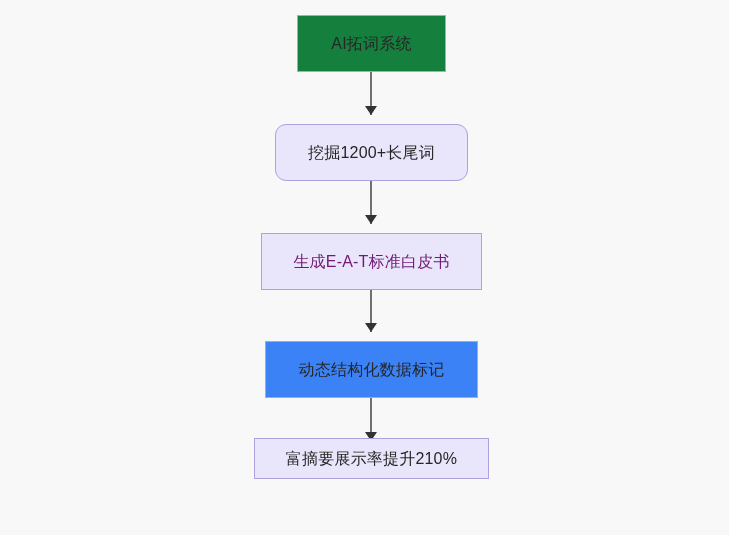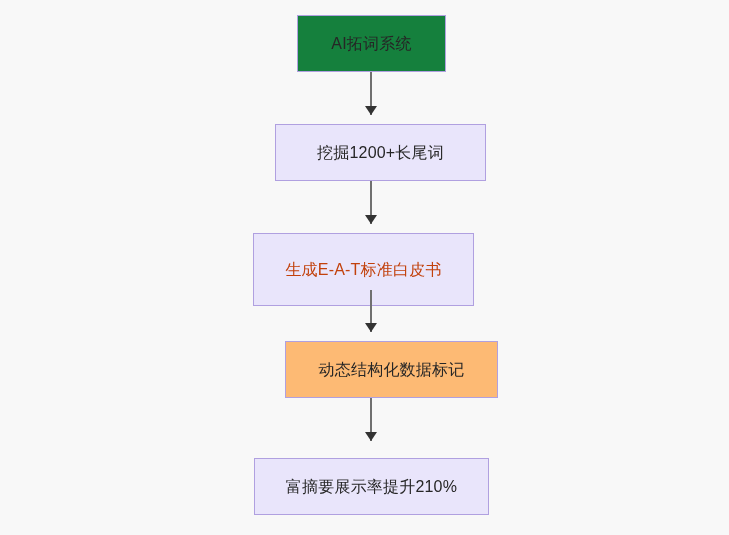--- a/index.html
+++ b/index.html
@@ -54,38 +54,38 @@
 
 <div id="flowchart">
 
   <div class="node" style="left: 297px; top: 15px; width: 149px; height: 57px; background: #15803d; border-color: rgb(176, 160, 224); color: rgb(38, 38, 38);">
     <span class="node-label">AI拓词系统</span>
   </div>
 
   <div class="edge" style="left: 370px; top: 72px; height: 43px; background: rgb(112, 112, 112);"></div>
   <div class="arrowhead" style="left: 365px; top: 106px; border-top-color: rgb(51, 51, 51);"></div>
 
-  <div class="node" style="left: 275px; top: 124px; width: 211px; height: 57px; background: rgb(233, 229, 251); border-color: rgb(176, 160, 224); color: rgb(38, 38, 38);">
+  <div class="node" style="left: 275px; top: 124px; width: 193px; height: 57px; background: rgb(233, 229, 251); border-color: rgb(176, 160, 224); color: rgb(38, 38, 38); border-radius: 11px;">
     <span class="node-label">挖掘1200+长尾词</span>
   </div>
 
   <div class="edge" style="left: 370px; top: 181px; height: 43px; background: rgb(112, 112, 112);"></div>
   <div class="arrowhead" style="left: 365px; top: 215px; border-top-color: rgb(51, 51, 51);"></div>
 
-  <div class="node" style="left: 253px; top: 233px; width: 221px; height: 73px; background: rgb(233, 229, 251); border-color: rgb(176, 160, 224); color: #c2410c;">
+  <div class="node" style="left: 261px; top: 233px; width: 221px; height: 57px; background: rgb(233, 229, 251); border-color: rgb(176, 160, 224); color: #701a75;">
     <span class="node-label">生成E-A-T标准白皮书</span>
   </div>
 
   <div class="edge" style="left: 370px; top: 290px; height: 42px; background: rgb(112, 112, 112);"></div>
   <div class="arrowhead" style="left: 365px; top: 323px; border-top-color: rgb(51, 51, 51);"></div>
 
-  <div class="node" style="left: 265px; top: 341px; width: 213px; height: 57px; background: #fdba74; border-color: rgb(176, 160, 224); color: rgb(38, 38, 38); margin-left: 20px;">
+  <div class="node" style="left: 265px; top: 341px; width: 213px; height: 57px; background: #3b82f6; border-color: rgb(176, 160, 224); color: rgb(38, 38, 38);">
     <span class="node-label">动态结构化数据标记</span>
   </div>
 
   <div class="edge" style="left: 370px; top: 398px; height: 43px; background: rgb(112, 112, 112);"></div>
   <div class="arrowhead" style="left: 365px; top: 432px; border-top-color: rgb(51, 51, 51);"></div>
 
-  <div class="node" style="left: 254px; top: 458px; width: 235px; height: 57px; background: rgb(233, 229, 251); border-color: rgb(176, 160, 224); color: rgb(38, 38, 38);">
+  <div class="node" style="left: 254px; top: 438px; width: 235px; height: 41px; background: rgb(233, 229, 251); border-color: rgb(176, 160, 224); color: rgb(38, 38, 38);">
     <span class="node-label">富摘要展示率提升210%</span>
   </div>
 
 </div>
 
 </body></html>

